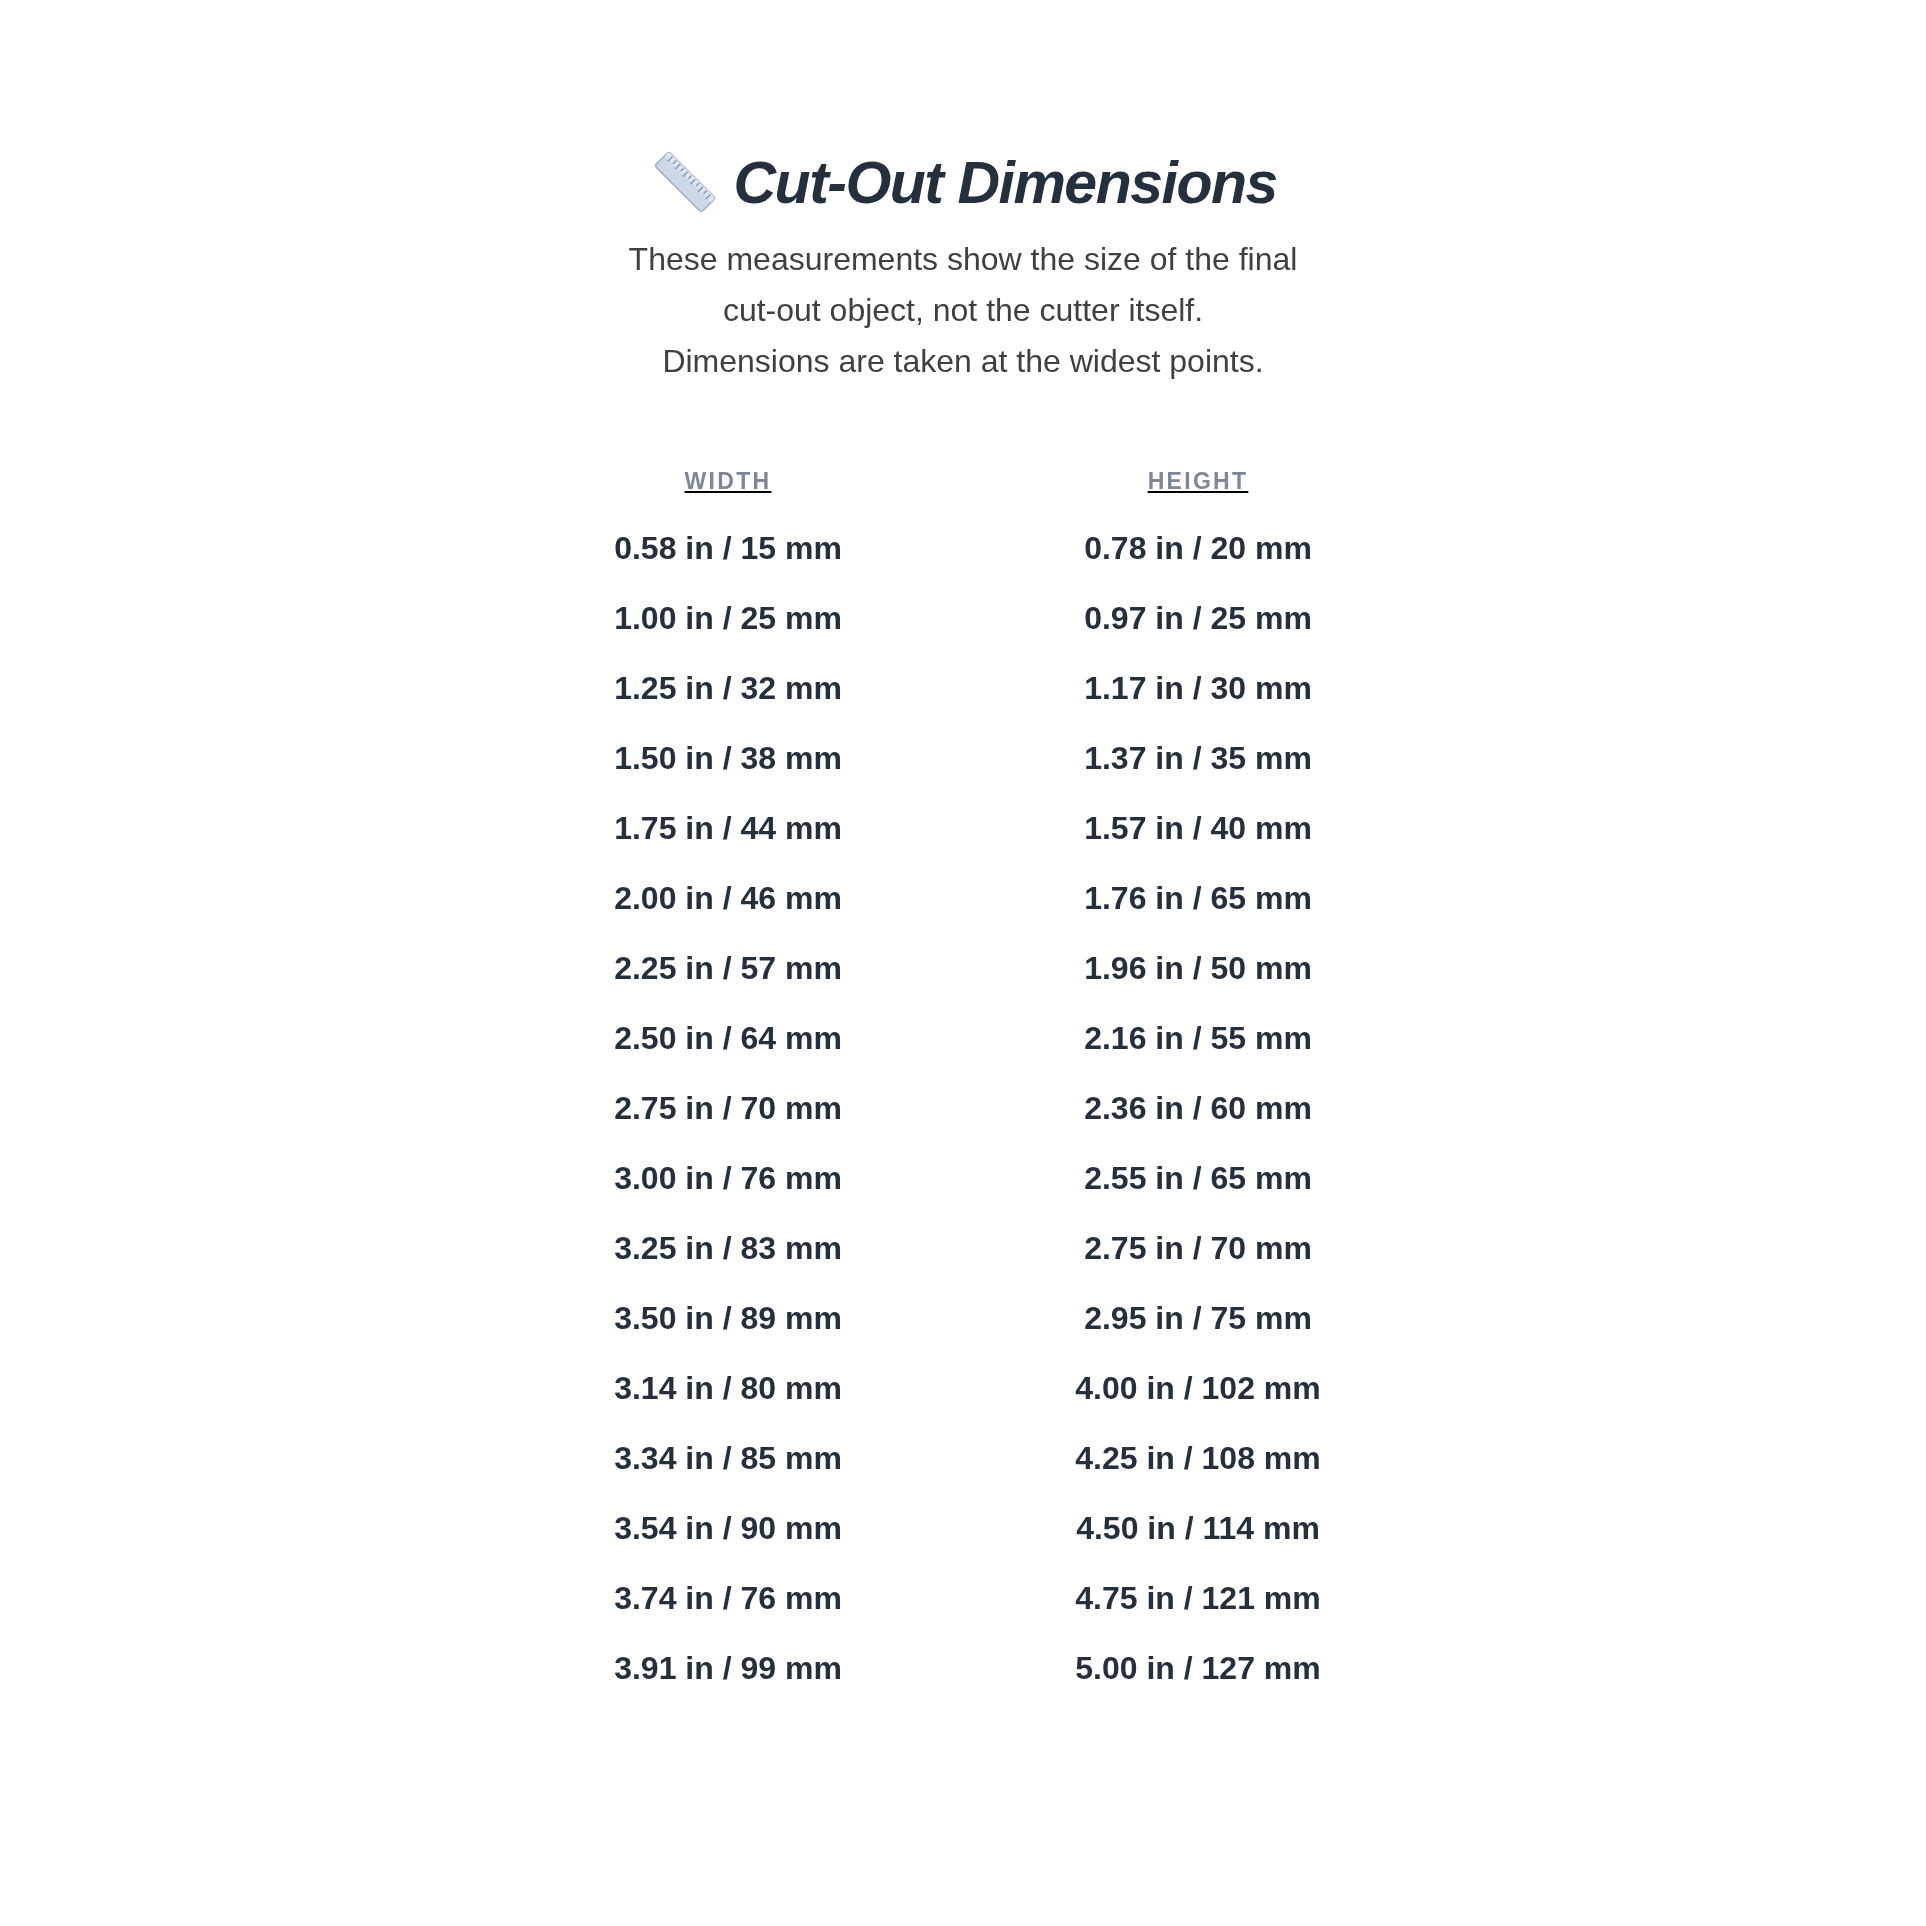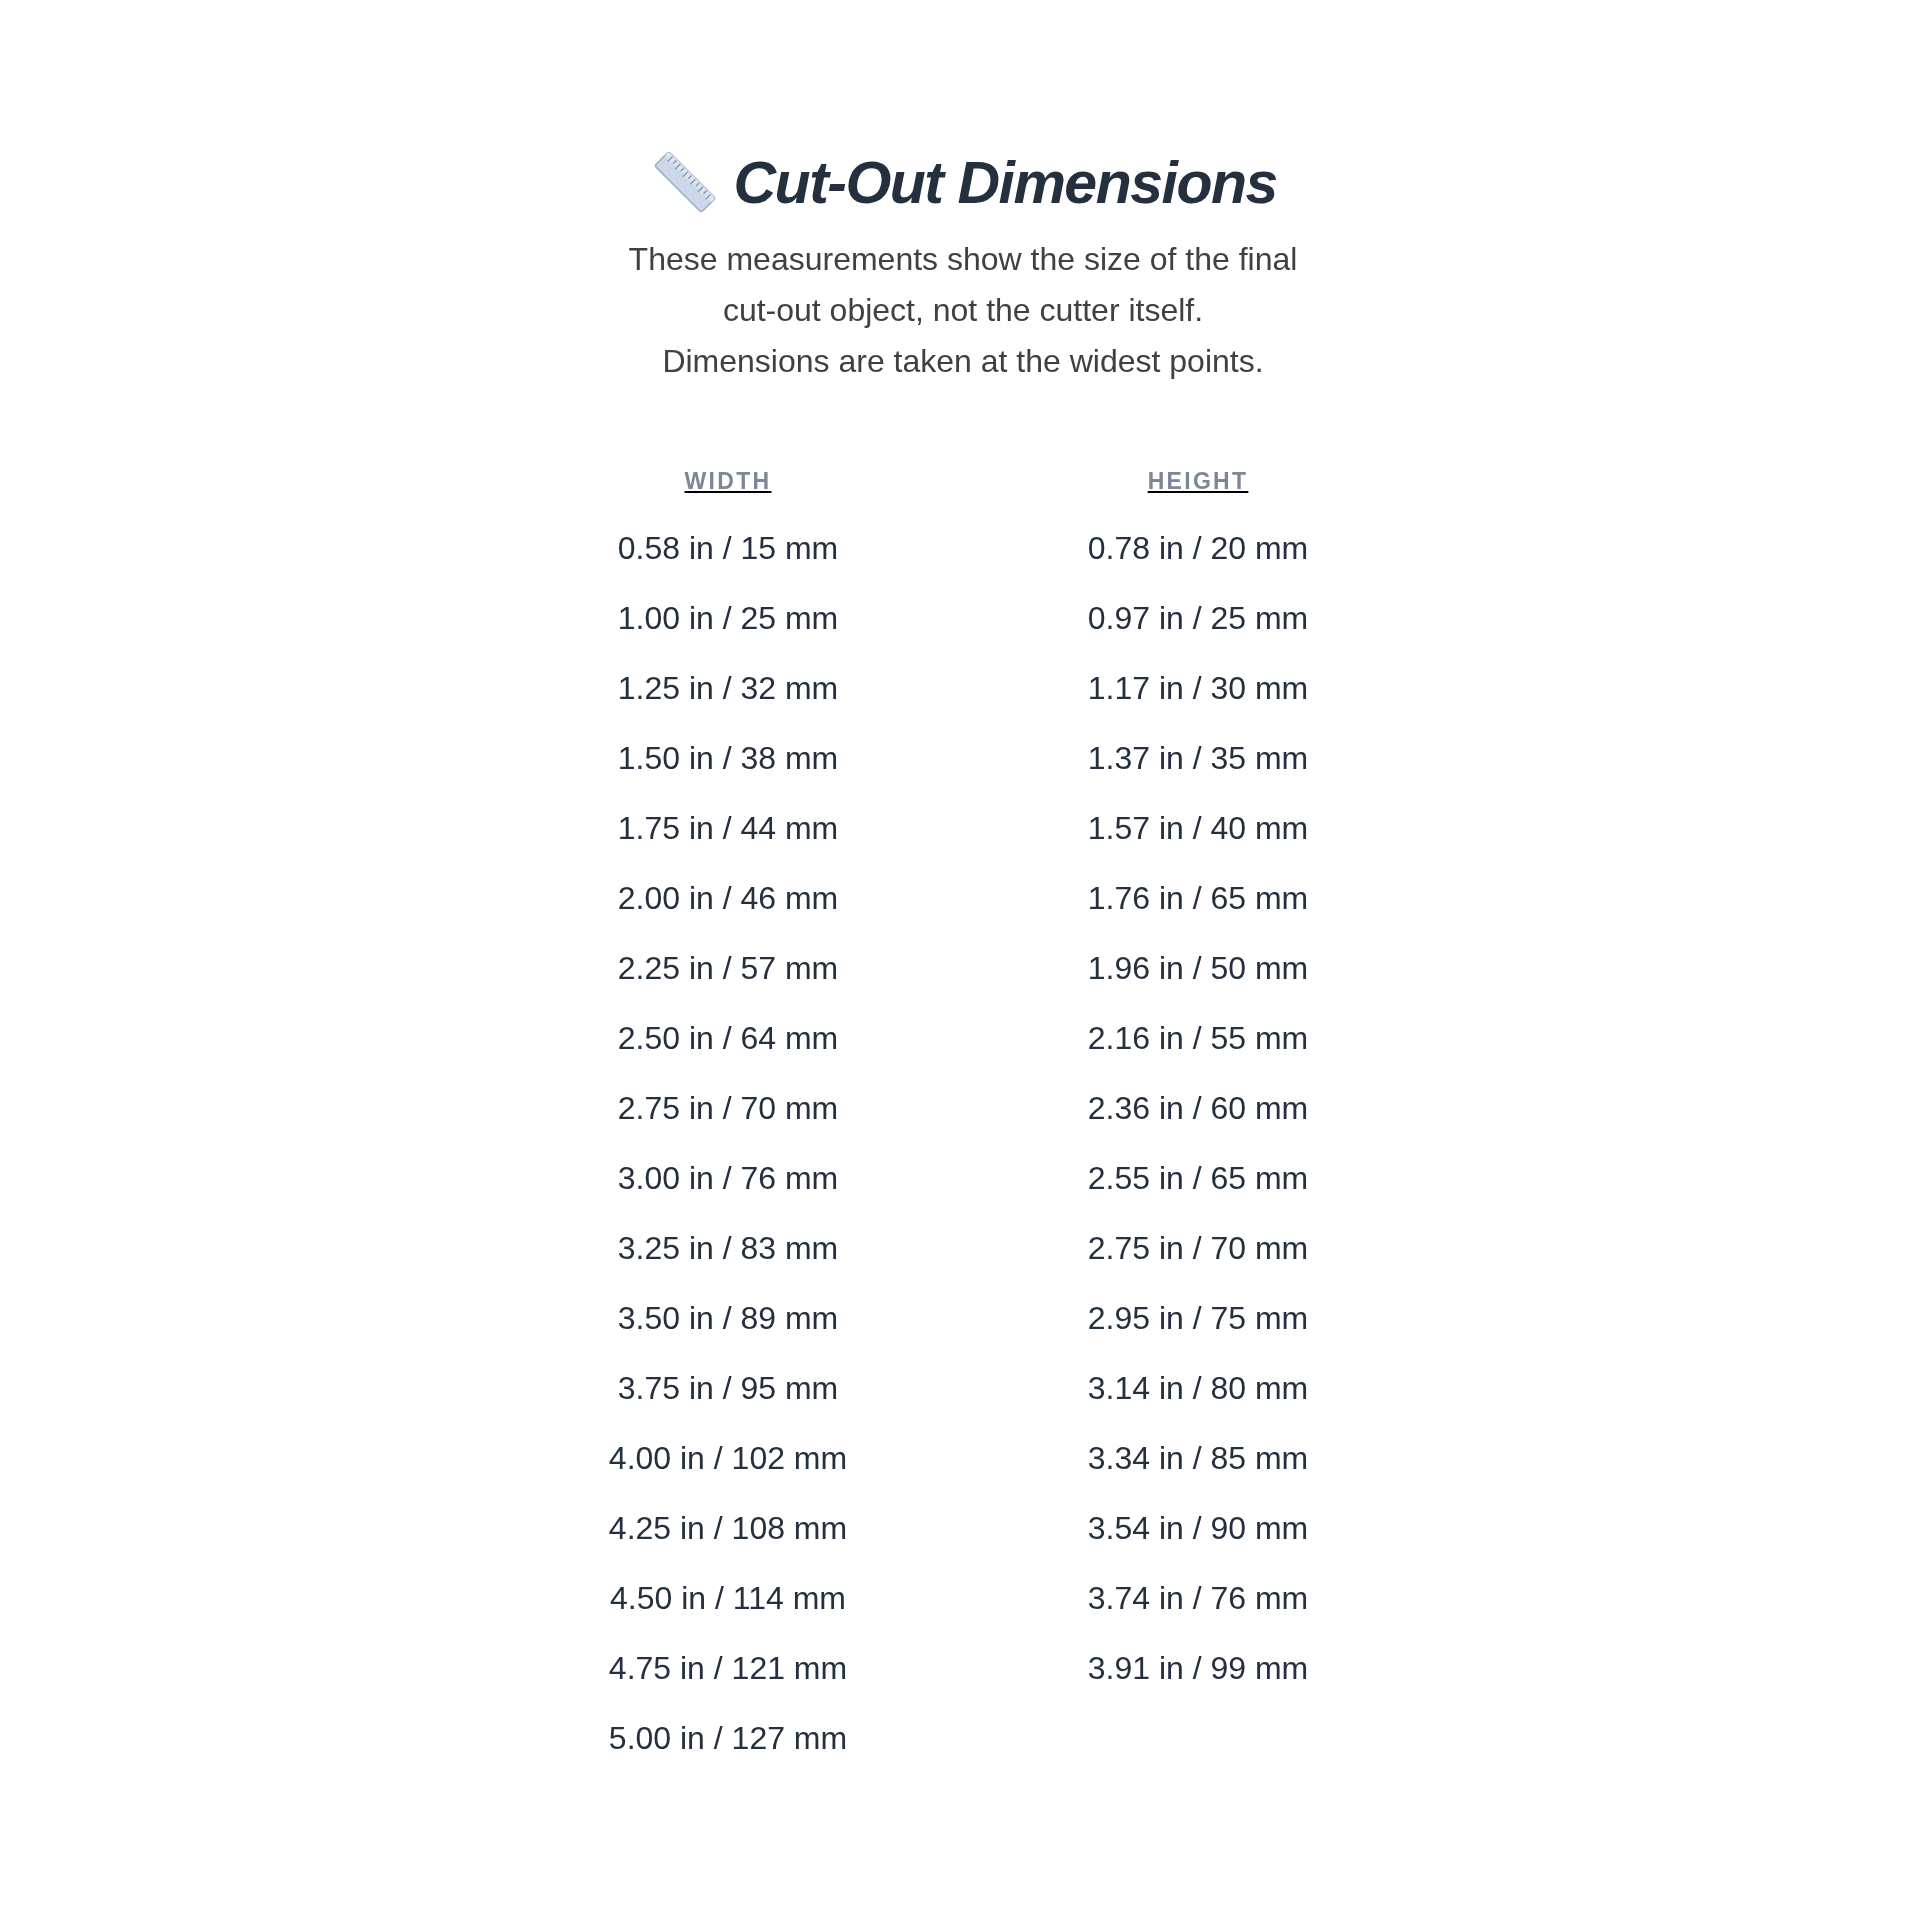--- a/index.html
+++ b/index.html
@@ -63,21 +63,21 @@
     display: grid;
     grid-template-columns: 1fr 1fr;
     margin-top: 20px;
   }
   .td {
     height: 70px;
     display: flex;
     align-items: center;
     justify-content: center;
     font-size: 32px;
-    font-weight: 400;
+    font-weight: 700;
     color: #25303f;
     white-space: nowrap;
   }
 </style>
 </head>
 <body>
 
 <div class="page">
 
   <div class="title-row">
@@ -132,21 +132,20 @@
         <div class="td">2.50 in / 64 mm</div>
         <div class="td">2.16 in / 55 mm</div>
         <div class="td">2.75 in / 70 mm</div>
         <div class="td">2.36 in / 60 mm</div>
         <div class="td">3.00 in / 76 mm</div>
         <div class="td">2.55 in / 65 mm</div>
         <div class="td">3.25 in / 83 mm</div>
         <div class="td">2.75 in / 70 mm</div>
         <div class="td">3.50 in / 89 mm</div>
         <div class="td">2.95 in / 75 mm</div>
-        <div class="td">3.75 in / 95 mm</div>
         <div class="td">3.14 in / 80 mm</div>
         <div class="td">4.00 in / 102 mm</div>
         <div class="td">3.34 in / 85 mm</div>
         <div class="td">4.25 in / 108 mm</div>
         <div class="td">3.54 in / 90 mm</div>
         <div class="td">4.50 in / 114 mm</div>
         <div class="td">3.74 in / 76 mm</div>
         <div class="td">4.75 in / 121 mm</div>
         <div class="td">3.91 in / 99 mm</div>
         <div class="td">5.00 in / 127 mm</div>

